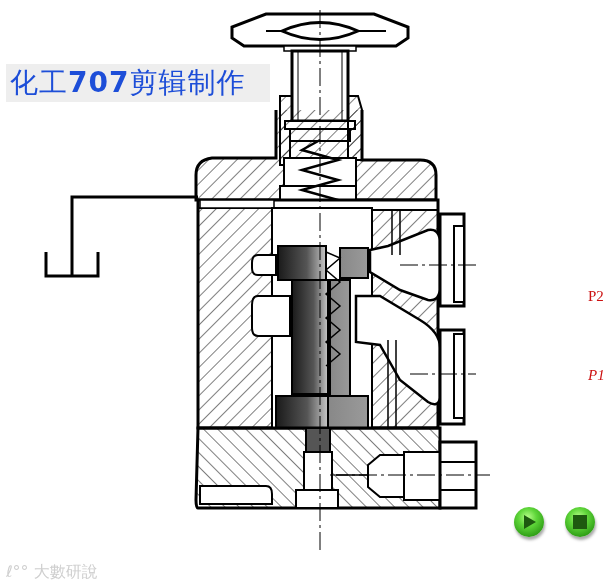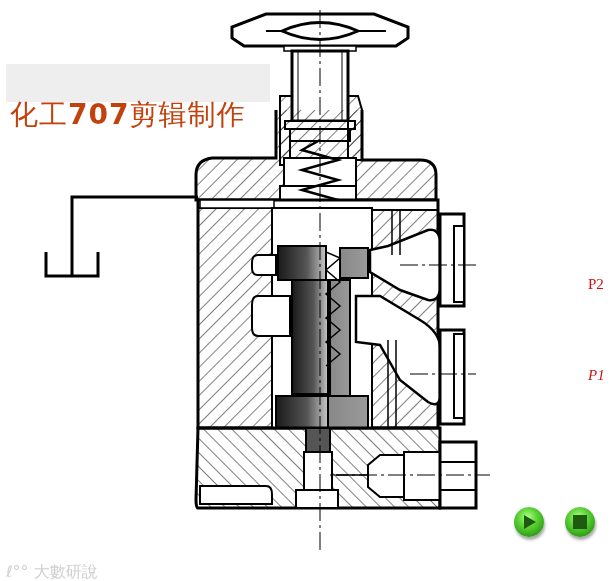--- a/index.html
+++ b/index.html
@@ -2,22 +2,22 @@
 <html><head>
   <meta charset="utf-8">
   <style>
     html, body { margin: 0; padding: 0; background: #ffffff; }
     body { width: 616px; height: 581px; position: relative; overflow: hidden;
            font-family: "DejaVu Sans", sans-serif; }
     #stage { position: absolute; left: 0; top: 0; width: 616px; height: 581px; }
     .title-banner { position: absolute; left: 6px; top: 64px; width: 264px; height: 38px;
                     background: #eeeeee; }
     .title-text { position: absolute; left: 10px; top: 66px; font-size: 28px; line-height: 34px;
-                  color: #c2410c; font-family: "DejaVu Sans", sans-serif; white-space: nowrap;
-                  letter-spacing: 1px; margin-top: 32px; }
+                  color: #1d4ed8; font-family: "DejaVu Sans", sans-serif; white-space: nowrap;
+                  letter-spacing: 1px; }
     .title-text .num { font-weight: bold; font-family: "DejaVu Sans", sans-serif; }
     .port-label { position: absolute; color: #cc1111; font-size: 15px;
                   font-family: "Liberation Serif", serif; }
     .ctrl-btn { position: absolute; width: 30px; height: 30px; border-radius: 50%;
                 background: radial-gradient(circle at 45% 35%, #b8ff8a 0%, #5fd63a 35%, #2f9e16 75%, #1c6a0c 100%);
                 box-shadow: 1px 3px 3px rgba(0,0,0,0.35); cursor: pointer; }
     .ctrl-btn .glyph { position: absolute; }
     .play-glyph { left: 10px; top: 8px; width: 0; height: 0;
                   border-left: 12px solid #1e5a10; border-top: 7px solid transparent;
                   border-bottom: 7px solid transparent; }
@@ -132,21 +132,21 @@
 
     <g fill="none" stroke="#000" stroke-width="3">
       <polyline points="198,197 72,197 72,276"></polyline>
       <polyline points="46,252 46,276 98,276 98,252"></polyline>
     </g>
   </svg>
 
   <div class="title-banner"></div>
   <div class="title-text"><span>化工</span><span class="num">707</span><span>剪辑制作</span></div>
 
-  <div class="port-label" style="left:588px; top:276px;">P2</div>
+  <div class="port-label" style="left:588px; top:288px;">P2</div>
   <div class="port-label" style="left:588px; top:367px;font-style:italic;">P1</div>
 
   <div class="ctrl-btn" style="left:514px; top:507px;">
     <span class="glyph play-glyph"></span>
   </div>
   <div class="ctrl-btn" style="left:565px; top:507px;">
     <span class="glyph stop-glyph"></span>
   </div>
 
   <div class="watermark">

